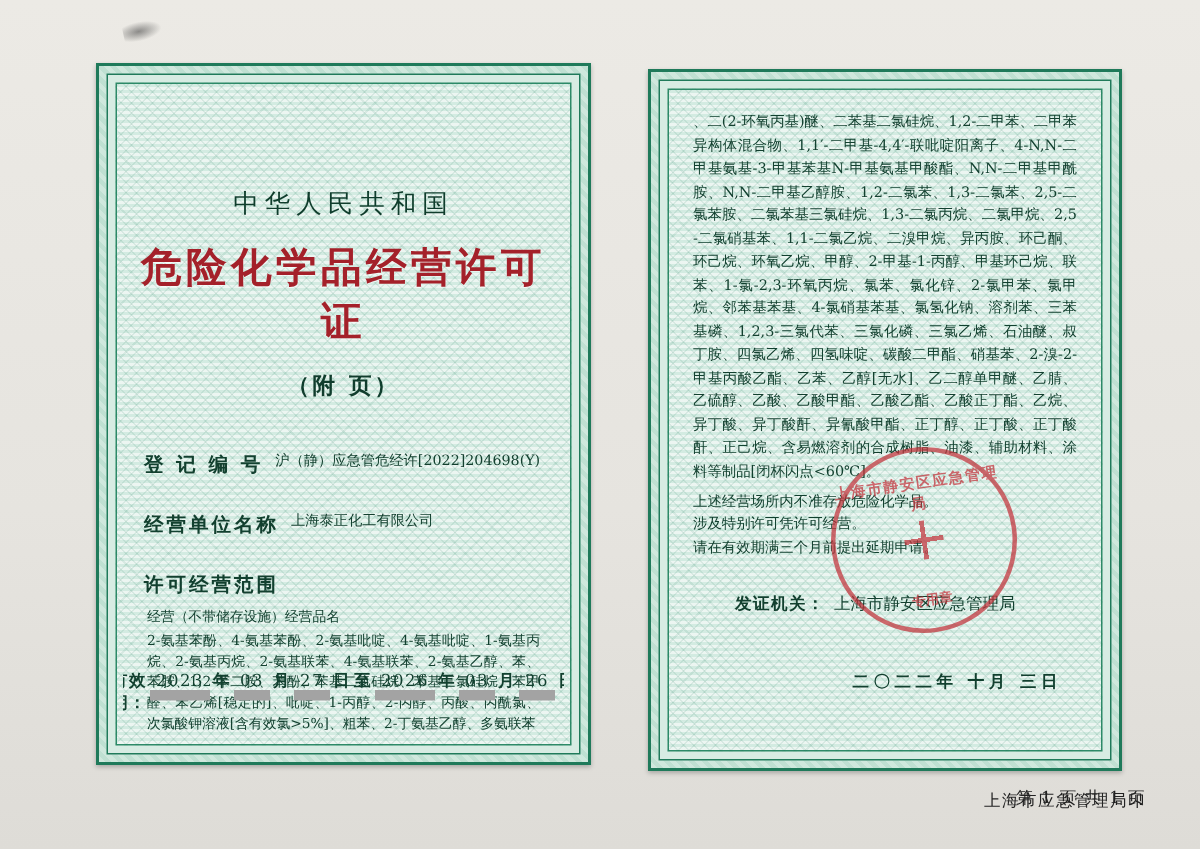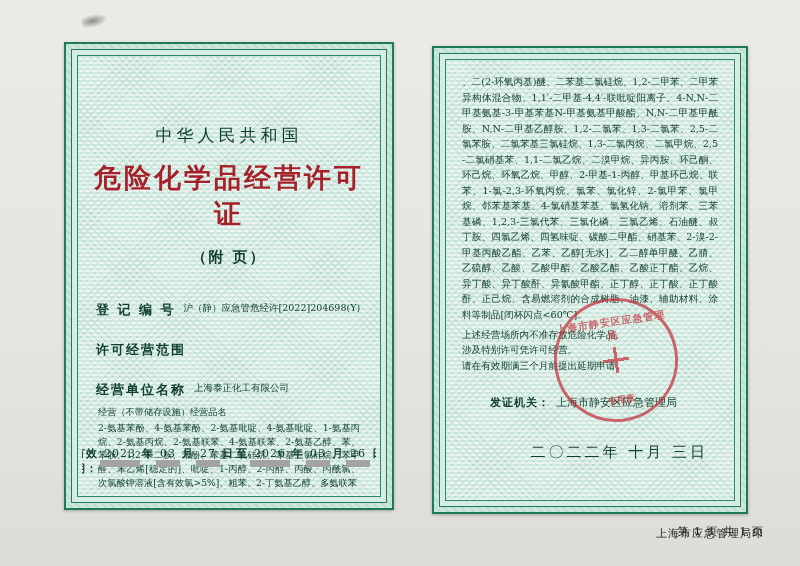--- a/index.html
+++ b/index.html
@@ -158,22 +158,22 @@
     font-weight:bold;
     color:#12402f;
     letter-spacing:1px;
     margin-left:28px;
   }
   .issuer .val{font-weight:normal;margin-left:6px;letter-spacing:0;}
   .rdate{
     position:absolute;
     right:22px;bottom:34px;
     font-family:"DejaVu Serif","Liberation Serif",serif;
-    font-size:15px;
-    font-weight:normal;
+    font-size:11px;
+    font-weight:bold;
     color:#12402f;
     letter-spacing:3px;
   }
   
   .seal{
     position:absolute;
     right:52px;bottom:74px;
     width:118px;height:118px;
     border:3px solid #c2323a;
     border-radius:50%;
@@ -253,27 +253,27 @@
 
       <div class="cn-head">中华人民共和国</div>
       <div class="cn-title">危险化学品经营许可证</div>
       <div class="cn-sub">（附 页）</div>
 
       <div class="field f-reg">
         <div class="field-label">登 记 编 号</div>
         <div class="field-value">沪（静）应急管危经许[2022]204698(Y)</div>
       </div>
 
-      <div class="field f-scope">
-        <div class="field-label">许可经营范围</div>
-      </div>
-
       <div class="field f-unit">
         <div class="field-label">经营单位名称</div>
         <div class="field-value">上海泰正化工有限公司</div>
+      </div>
+
+      <div class="field f-scope">
+        <div class="field-label">许可经营范围</div>
       </div>
 
       <div class="scope-body">
         <div class="scope-first">经营（不带储存设施）经营品名</div>
         <div>2-氨基苯酚、4-氨基苯酚、2-氨基吡啶、4-氨基吡啶、1-氨基丙烷、2-氨基丙烷、2-氨基联苯、4-氨基联苯、2-氨基乙醇、苯、苯胺、1,2-苯二胺、苯酚、苯基二氯硅烷、苯基三氯硅烷、苯甲醛、苯乙烯[稳定的]、吡啶、1-丙醇、2-丙醇、丙酸、丙酰氯、次氯酸钾溶液[含有效氯&gt;5%]、粗苯、2-丁氨基乙醇、多氨联苯</div>
       </div>
 
       <div class="valid">
         <span>有效期：</span>
         <span class="u">2023</span>

